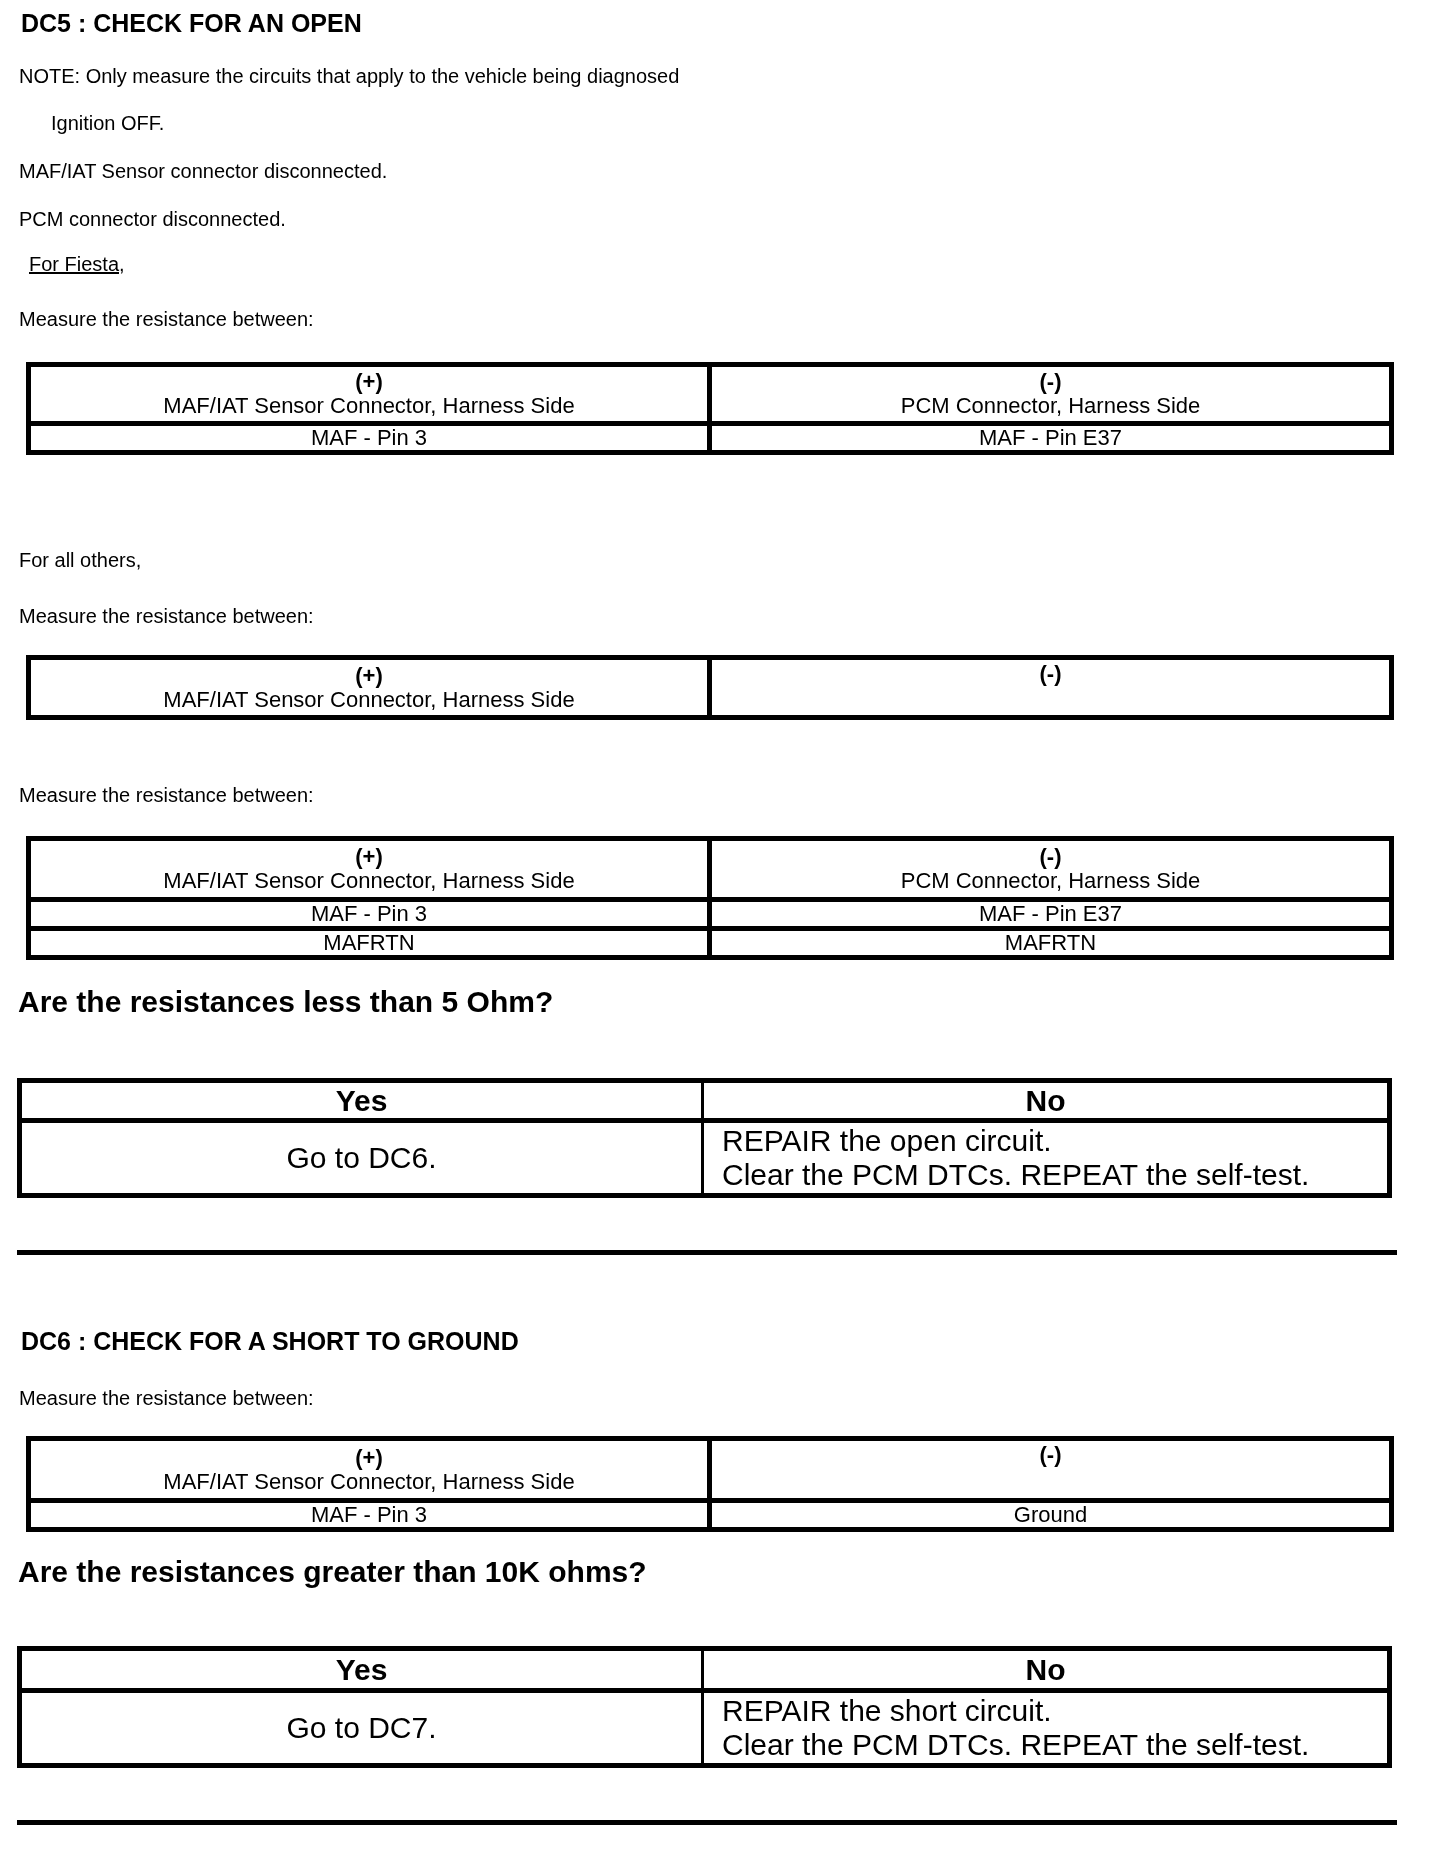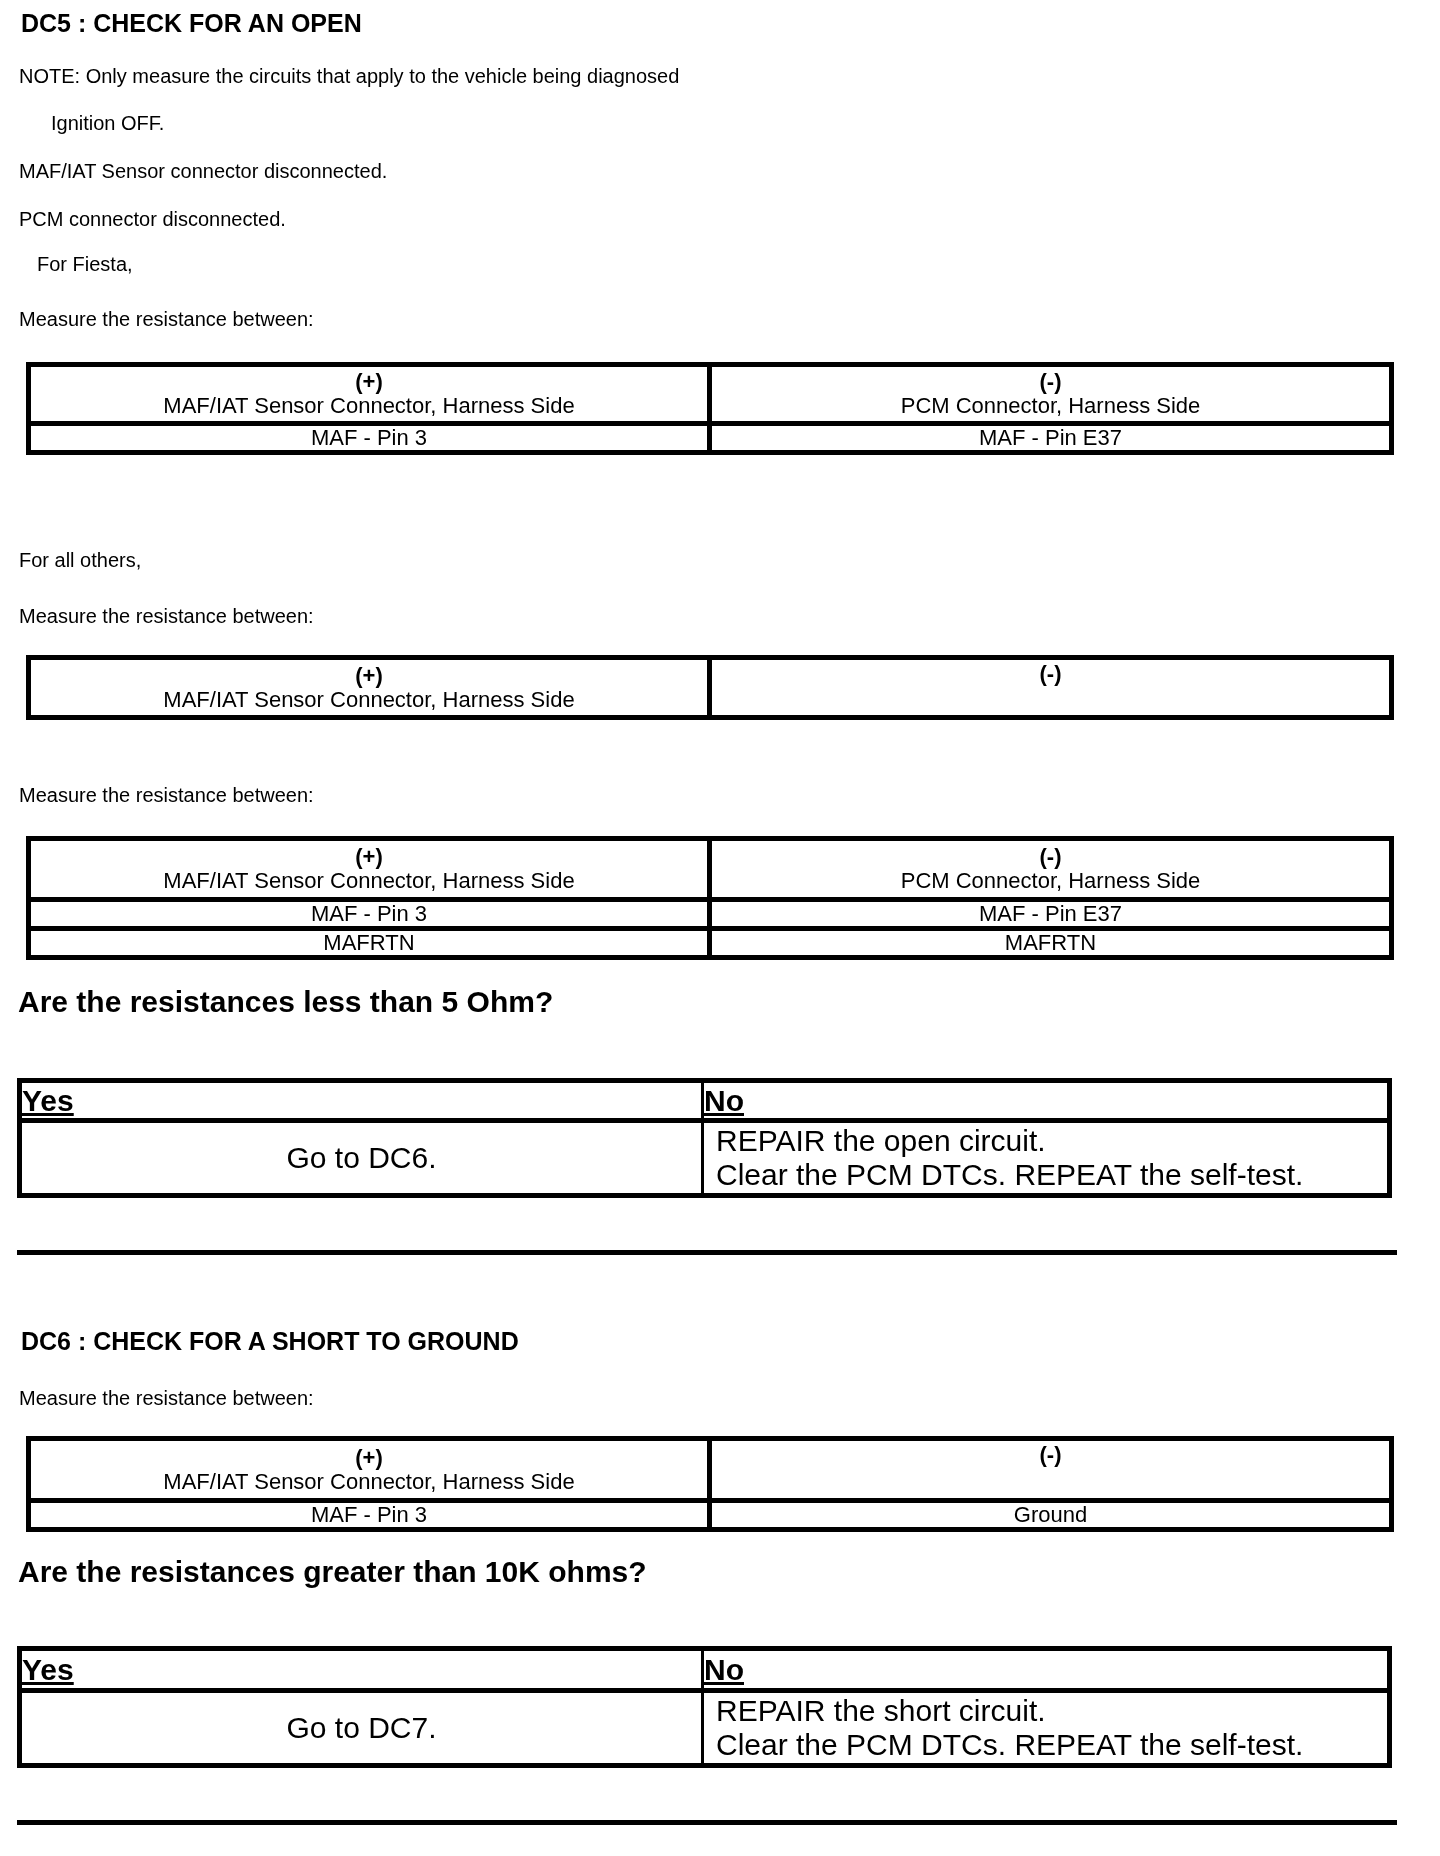--- a/index.html
+++ b/index.html
@@ -10,35 +10,35 @@
   .body-line { font-size:20px; line-height:30px; }
   .question { font-weight:bold; font-size:30px; line-height:30px; }
   table.mt { position:absolute; border-collapse:collapse; table-layout:fixed;
              border:5px solid #000; }
   table.mt td { border:5px solid #000; text-align:center; vertical-align:middle;
                 font-size:22px; line-height:24px; padding:0; overflow:hidden; }
   table.mt td .pol { font-weight:bold; display:block; }
   table.yn { position:absolute; border-collapse:collapse; table-layout:fixed;
              border:5px solid #000; }
   table.yn td { border:3px solid #000; font-size:30px; line-height:34px; padding:0; vertical-align:middle; }
-  table.yn tr.hdr td { font-weight:bold; border-bottom-width:5px;text-decoration:underline; }
+  table.yn tr.hdr td { font-weight:bold; text-align:center; border-bottom-width:5px; }
   table.yn td.yes { text-align:center; }
-  table.yn td.no { text-align:left; padding-left:12px; }
+  table.yn td.no { text-align:left; padding-left:18px; }
   .rule { position:absolute; height:5px; background:#000; }
 </style>
 </head>
 <body>
 
 <div class="abs h-step" style="left:21px; top:11px;">DC5 : CHECK FOR AN OPEN</div>
 
 <div class="abs body-line" style="left:19px; top:61px;">NOTE: Only measure the circuits that apply to the vehicle being diagnosed</div>
 <div class="abs body-line" style="left:19px; top:108px;margin-left:32px;">Ignition OFF.</div>
 <div class="abs body-line" style="left:19px; top:156px;">MAF/IAT Sensor connector disconnected.</div>
 <div class="abs body-line" style="left:19px; top:204px;">PCM connector disconnected.</div>
-<div class="abs body-line" style="left:37px; top:249px;">For Fiesta,</div>
+<div class="abs body-line" style="left:29px; top:249px;text-decoration:underline;">For Fiesta,</div>
 <div class="abs body-line" style="left:19px; top:304px;">Measure the resistance between:</div>
 
 <table class="mt" style="left:26px; top:362px; width:1363px;">
   <colgroup>
       <col style="width:681px">
       <col style="width:682px">
     </colgroup>
   <tbody>
       <tr style="height:59px;">
     <td>

